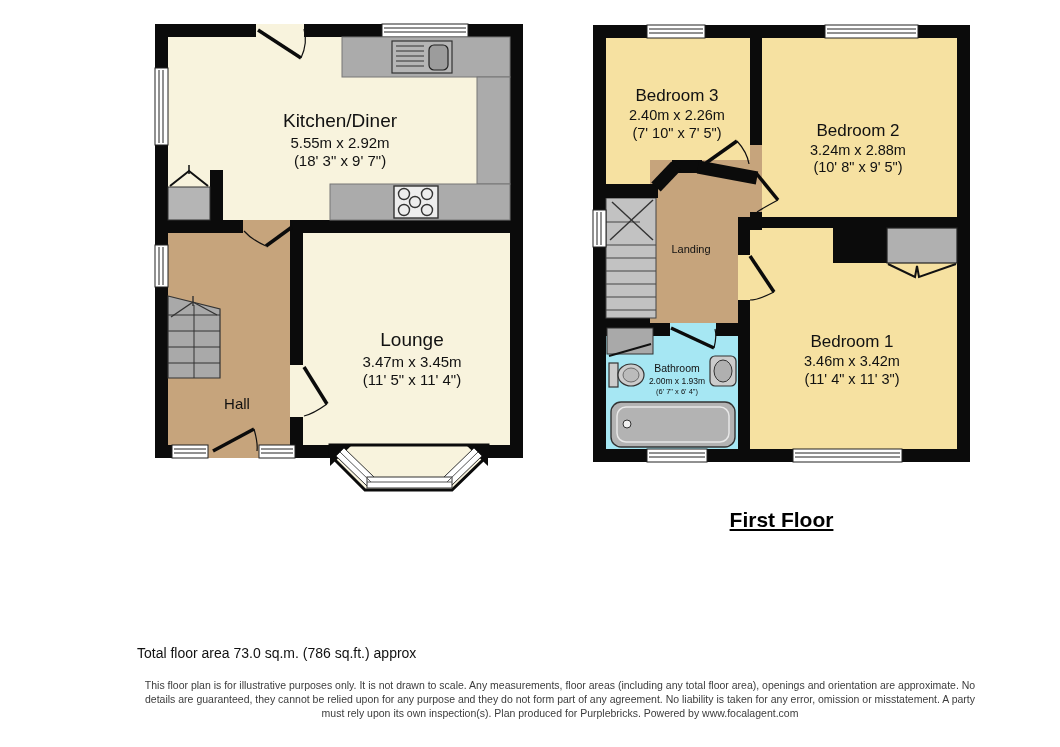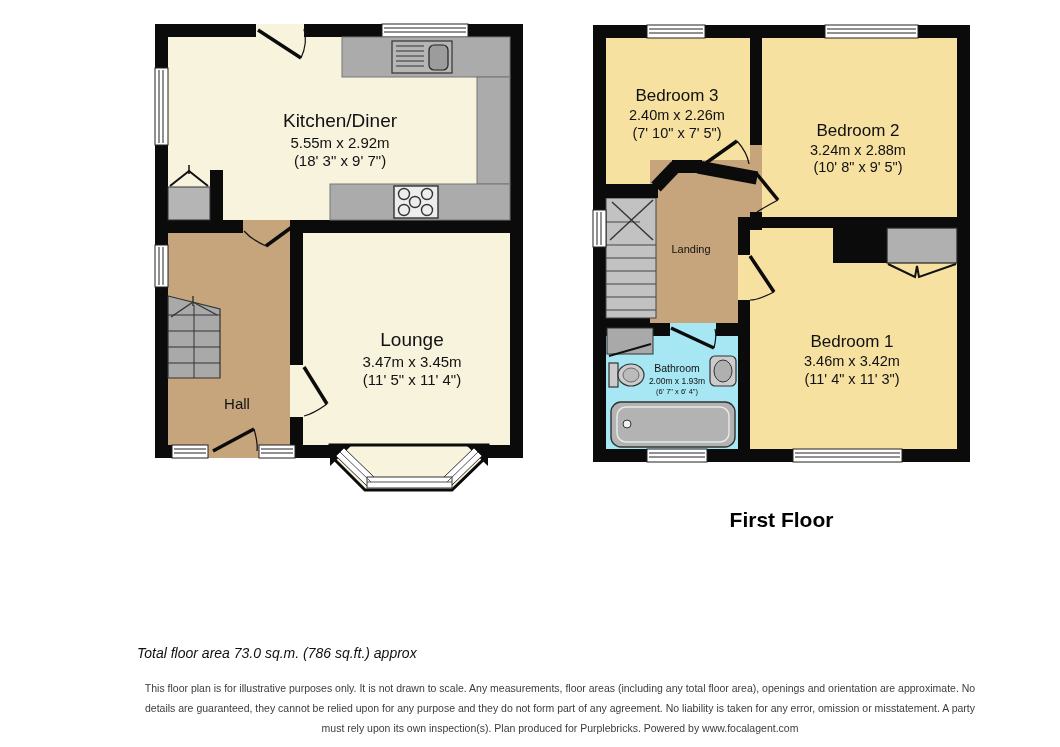--- a/index.html
+++ b/index.html
@@ -5,24 +5,24 @@
   html,body{margin:0;padding:0;background:#fff;}
   .page{position:relative;width:1060px;height:747px;background:#ffffff;
         font-family:"Liberation Sans",sans-serif;overflow:hidden;}
   .page svg{position:absolute;left:0;top:0;}
   svg text{font-family:"Liberation Sans",sans-serif;fill:#111;}
   .t19{font-size:19px;} .t15{font-size:15px;} .t17{font-size:17px;}
   .t14{font-size:14.5px;} .t11{font-size:11px;} .t10{font-size:10.5px;}
   .t8{font-size:8.5px;} .t7{font-size:7.5px;}
   .floor-title{position:absolute;font-size:21px;font-weight:bold;color:#000;text-align:center;}
   .gf-title{left:155px;top:508px;width:368px;}
-  .ff-title{left:593px;top:508px;width:377px;}
-  .total-area{position:absolute;left:137px;top:645px;font-size:14px;color:#111;font-style:italic;}
+  .ff-title{left:593px;top:508px;width:377px;text-decoration:underline;}
+  .total-area{position:absolute;left:137px;top:645px;font-size:14px;color:#111;}
   .disclaimer{position:absolute;left:135px;top:678px;width:850px;text-align:center;
-              font-size:10.5px;line-height:20px;color:#3c3c3c;}
+              font-size:10.5px;line-height:14px;color:#3c3c3c;}
 </style>
 </head>
 <body>
 
 <div class="page">
 <svg width="1060" height="747" viewBox="0 0 1060 747">
 
   <g>
     <rect x="155" y="24" width="368" height="434" fill="#0b0b0b"></rect>
 

